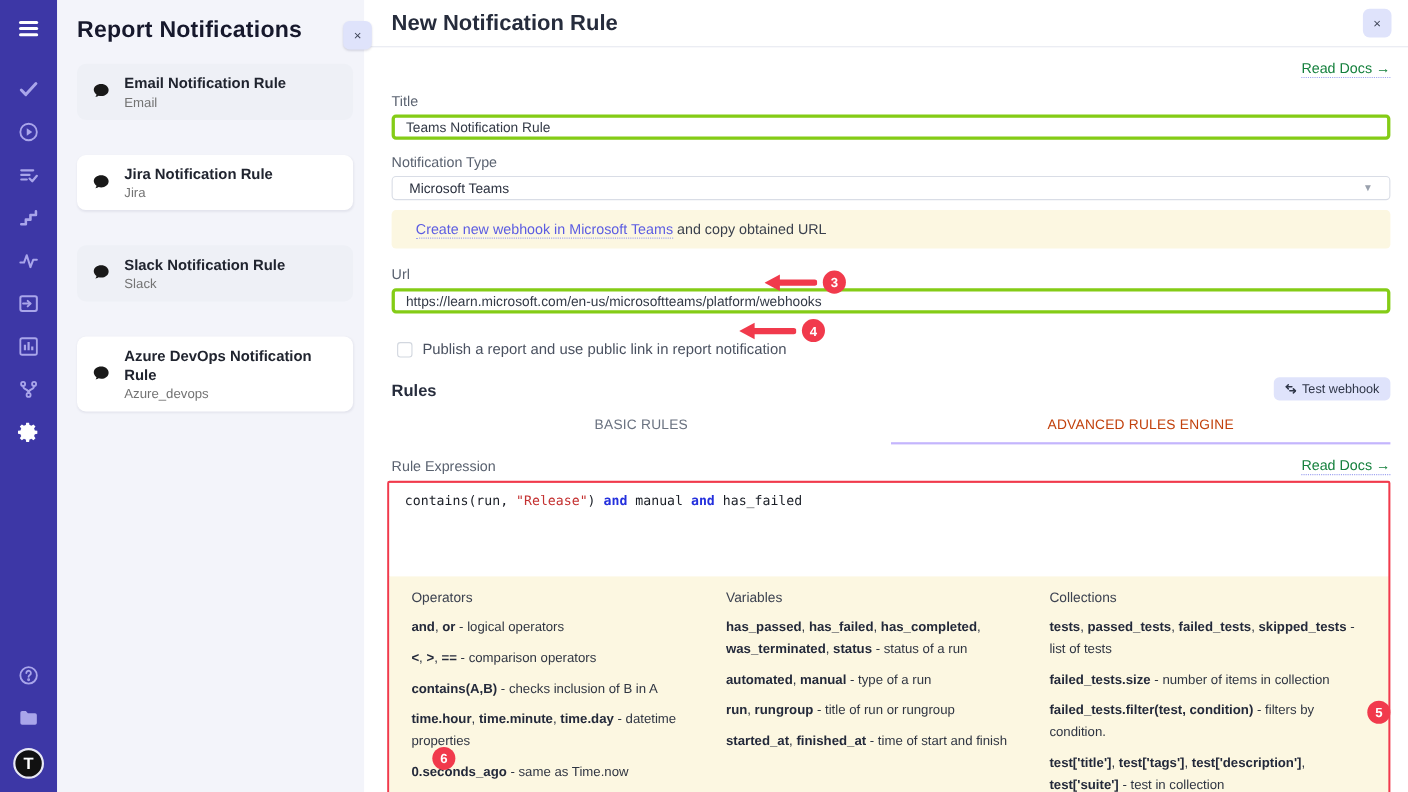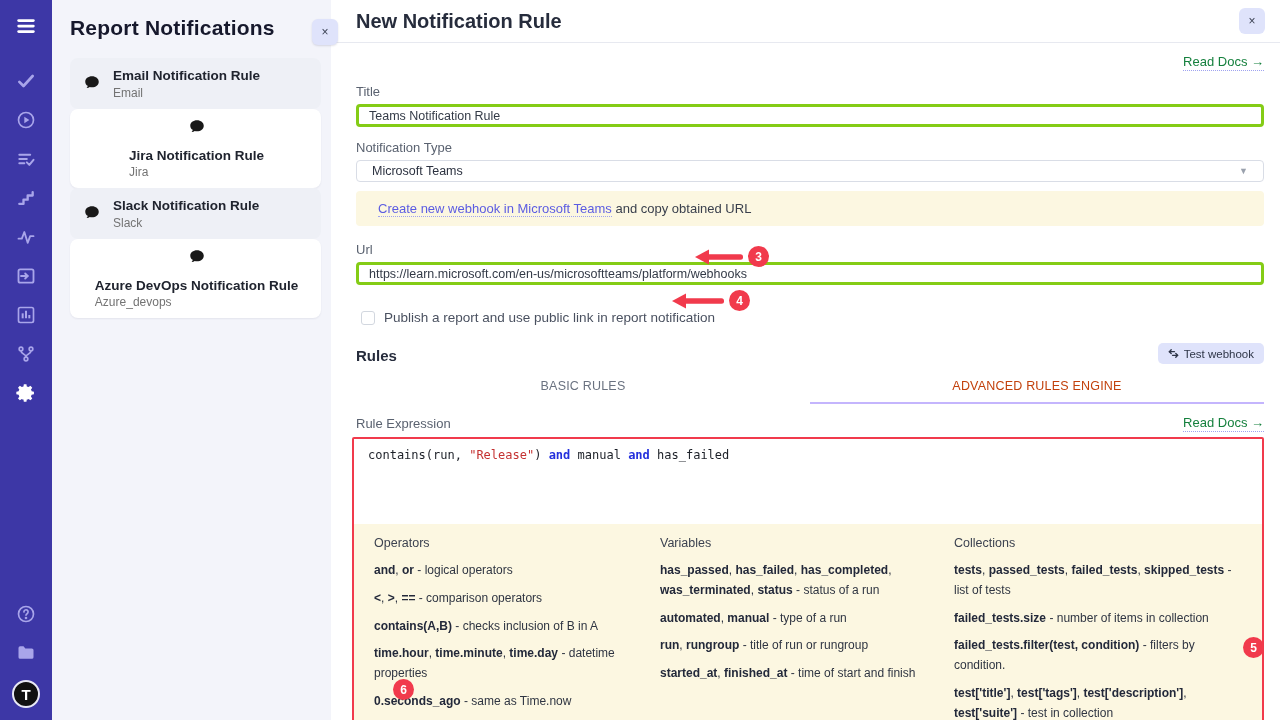--- a/index.html
+++ b/index.html
@@ -17,24 +17,24 @@
   .rail .avatar { width:28px; height:28px; border-radius:50%; background:#111; color:#fff;
                   font-weight:bold; font-size:15px; display:flex; align-items:center; justify-content:center;
                   border:2px solid #e8e8f5; }
 
   
   .panel { width:279px; background:#f3f4fa; flex-shrink:0; position:relative; padding:14px 10px 0 18px; z-index:5; }
   .panel-title { font-size:21px; font-weight:bold; color:#16182c; letter-spacing:.2px; margin-top:2px; }
   .panel-close { position:absolute; top:19px; right:-7px; width:26px; height:26px; border-radius:6px;
                  background:#dfe3fb; color:#3c4254; font-size:12px; display:flex; align-items:center;
                  justify-content:center; cursor:pointer; box-shadow:0 1px 2px rgba(40,40,90,.15); }
-  .rule-list { margin-top:18px; display:flex; flex-direction:column; }
+  .rule-list { margin-top:18px; display:flex; flex-direction:column;gap:32px; }
   .rule-item { display:flex; align-items:center; gap:11px; padding:9px 10px 9px 12px; border-radius:8px;
                cursor:pointer; }
-  .rule-item.card { background:#ffffff; box-shadow:0 1px 2px rgba(30,35,70,.07);flex-direction:column; }
+  .rule-item.card { background:#ffffff; box-shadow:0 1px 2px rgba(30,35,70,.07); }
   .rule-item.flat { background:#eef0f6; }
   .rule-item + .rule-item { margin-top:0px; }
   .bubble { width:20px; height:18px; flex-shrink:0; }
   .rule-texts { display:flex; flex-direction:column; }
   .rule-title { font-size:13.5px; font-weight:bold; color:#20242f; line-height:1.3; }
   .rule-sub { font-size:12px; color:#737373; margin-top:1px; }
 
   
   .main { flex:1; background:#fff; position:relative; }
   .main-header { height:43px; border-bottom:1px solid #e7e9f0; display:flex; align-items:center;

